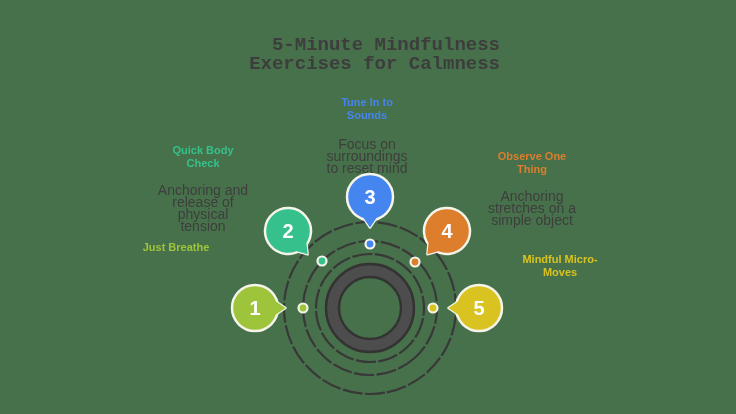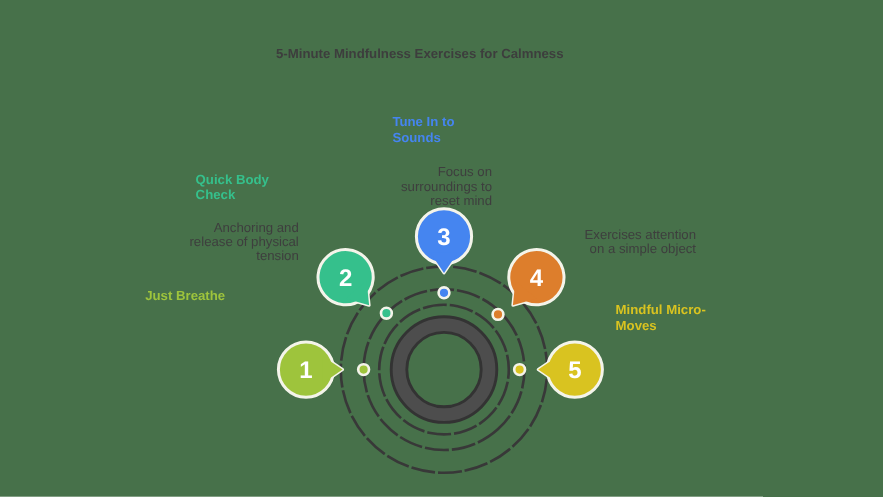--- a/index.html
+++ b/index.html
@@ -3,40 +3,40 @@
 <meta charset="utf-8">
 <style>
   html,body { margin:0; padding:0; }
   .stage {
     position:relative; width:736px; height:414px; overflow:hidden;
     background:#47714a;
     font-family:"Liberation Sans", sans-serif;
   }
   .title {
     position:absolute; left:230px; top:36px; width:270px;
-    text-align:left; font-size:11px; font-weight:bold; line-height:19px;
+    text-align:right; font-size:19px; font-weight:bold; line-height:19px;font-family:Liberation Mono, monospace;
   }
   .diagram-svg { position:absolute; left:0; top:0; }
   .orbit { fill:none; stroke:#383838; stroke-width:2.2; stroke-dasharray:20 2.5; }
   .ring-body { fill:none; stroke:#4d4d4d; stroke-width:12.5; }
   .ring-edge { fill:none; stroke:#333333; stroke-width:2.4; }
   .bubble-circle { stroke:#f4f4ea; stroke-width:2.5; }
   .tail-outline { stroke:#f4f4ea; stroke-width:2.5; stroke-linejoin:round; }
   .dot { stroke:#f4f4ea; stroke-width:2.2; }
   .bubble-num {
     font-family:"Liberation Sans", sans-serif;
     font-size:20px; font-weight:bold; fill:#ffffff; text-anchor:middle;
   }
   .step-label {
-    position:absolute; text-align:left;
+    position:absolute; text-align:center;
     font-size:11px; font-weight:bold; line-height:13px;
   }
   .step-desc {
-    position:absolute; text-align:right;
-    font-size:11px; line-height:12px;
+    position:absolute; text-align:center;
+    font-size:14px; line-height:12px;
   }
 </style>
 </head>
 <body>
 
 <div class="stage" style="background: rgb(71, 113, 74);">
 
   <div class="title" style="color: rgb(61, 61, 61);">5-Minute Mindfulness Exercises for Calmness</div>
 
   <svg class="diagram-svg" width="736" height="414" viewBox="0 0 736 414">
@@ -93,17 +93,18 @@
   </svg>
 
   <div class="step-label" style="left: 121px; top: 241px; width: 110px; color: rgb(158, 196, 60);">Just Breathe</div>
 
   <div class="step-label" style="left: 163px; top: 144px; width: 80px; color: rgb(53, 192, 140);">Quick Body Check</div>
   <div class="step-desc" style="left: 157px; top: 184px; width: 92px; color: rgb(62, 62, 62);">Anchoring and release of physical tension</div>
 
   <div class="step-label" style="left: 327px; top: 96px; width: 80px; color: rgb(69, 133, 240);">Tune In to Sounds</div>
   <div class="step-desc" style="left: 324px; top: 138px; width: 86px; color: rgb(62, 62, 62);">Focus on surroundings to reset mind</div>
 
-  <div class="step-desc" style="left: 484px; top: 190px; width: 96px; color: rgb(62, 62, 62);">Exercises attention on a simple object</div>
+  <div class="step-label" style="left: 490px; top: 150px; width: 84px; color: rgb(221, 126, 44);">Observe One Thing</div>
+  <div class="step-desc" style="left: 484px; top: 190px; width: 96px; color: rgb(62, 62, 62);">Anchoring stretches on a simple object</div>
 
   <div class="step-label" style="left: 513px; top: 240px; width: 94px; color: rgb(217, 195, 32); margin-top: 13px;">Mindful Micro-Moves</div>
 
 </div>
 
 </body></html>

